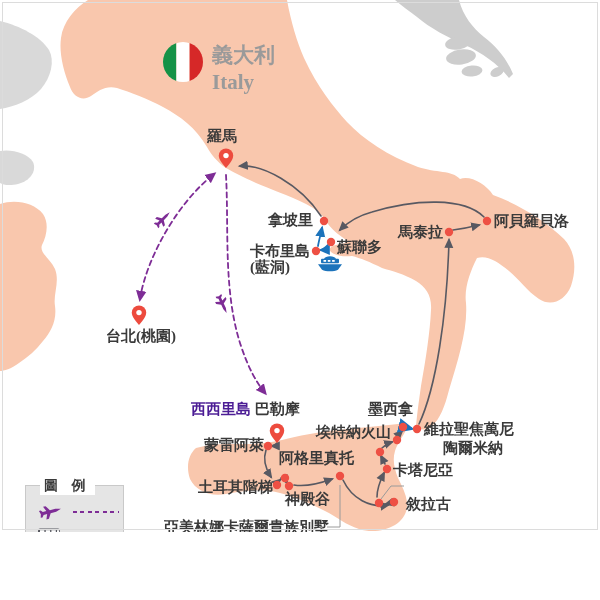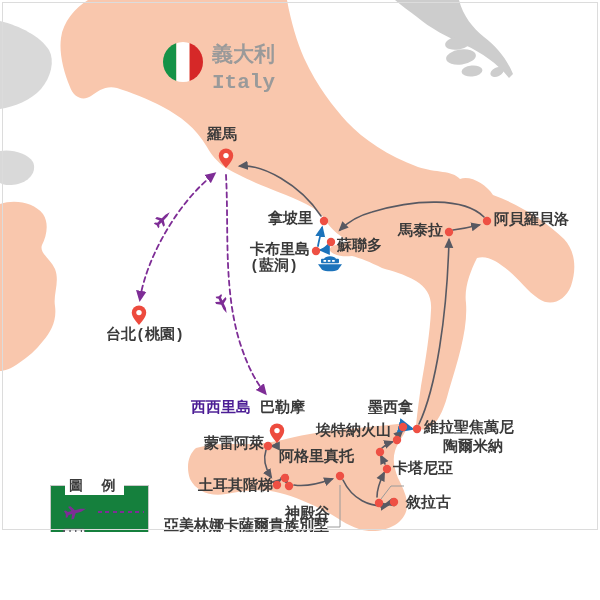--- a/index.html
+++ b/index.html
@@ -1,37 +1,37 @@
 <!DOCTYPE html>
 <html><head>
 <meta charset="utf-8">
 <style>
   html,body{margin:0;padding:0;background:#fff;}
   #stage{position:relative;width:600px;height:532px;overflow:hidden;background:#fff;
-         font-family:Liberation Mono, monospace;}
+         font-family:Liberation Serif, serif;}
   #stage::after{content:"";position:absolute;inset:2px;border:1px solid #dcdcdc;pointer-events:none;}
   #mapsvg{position:absolute;left:0;top:0;}
   
   .rt{fill:none;stroke-linecap:round;}
   .r-bus{stroke:#585962;stroke-width:1.6;}
   .r-ferry{stroke:#1c73bb;stroke-width:1.8;}
   .r-ferry-thick{stroke:#1c73bb;stroke-width:2.6;}
   .r-flight{stroke:#7e2d96;stroke-width:1.8;stroke-dasharray:5 3.8;}
   .connector{fill:none;stroke:#9a9a9a;stroke-width:1;}
   .dot{fill:#ee5044;}
   
   #labels{position:absolute;inset:0;pointer-events:none;padding-left:29px;}
   .loc{position:absolute;font-size:15px;font-weight:600;color:#3a3a3a;
        white-space:nowrap;line-height:16px;}
   .loc .muted{color:#4c1d95;}
   .country{position:absolute;left:212px;top:42px;font-size:21px;line-height:27px;
            font-weight:600;color:#9a9a9a;}
   
   .legend{position:absolute;left:25px;top:485px;width:97px;height:88px;
-          border:1px solid #c9c9c9;background:#15803d;margin-left:25px;}
+          border:1px solid #c9c9c9;background:#e5e5e5;}
   .legend-title{position:absolute;left:14px;top:-9px;background:#fff;padding:0 4px;
                 font-size:14px;font-weight:600;color:#3a3a3a;letter-spacing:5px;white-space:nowrap;}
   .lrow{position:absolute;left:8px;display:flex;align-items:center;}
   .lrow svg{flex:0 0 auto;}
   .lline{width:46px;height:2px;margin-left:5px;}
   .ld{background:repeating-linear-gradient(90deg,#7e2d96 0 4px,transparent 4px 7.5px);}
   .lb{background:#585962;}
   .lf{background:#1c73bb;}
 </style>
 </head>
@@ -188,21 +188,21 @@
       <div class="loc" style="left: 106px; top: 328px;">台北(桃園)</div>
       <div class="loc" style="left: 268px; top: 212px;">拿坡里</div>
       <div class="loc" style="left: 250px; top: 243px;">卡布里島<div>(藍洞)</div></div>
       <div class="loc" style="left: 337px; top: 239px;">蘇聯多</div>
       <div class="loc" style="left: 398px; top: 224px;">馬泰拉</div>
       <div class="loc" style="left: 494px; top: 213px;">阿貝羅貝洛</div>
       <div class="loc" style="left: 191px; top: 401px;"><span class="muted">西西里島 </span>巴勒摩</div>
       <div class="loc" style="left: 204px; top: 437px; text-align: right;">蒙雷阿萊</div>
       <div class="loc" style="left: 279px; top: 450px;">阿格里真托</div>
       <div class="loc" style="left: 198px; top: 479px;">土耳其階梯</div>
-      <div class="loc" style="left: 285px; top: 491px; margin-top: 16px;">神殿谷</div>
+      <div class="loc" style="left: 285px; top: 491px;">神殿谷</div>
       <div class="loc" style="left: 164px; top: 519px;">亞美林娜卡薩爾貴族別墅</div>
       <div class="loc" style="left: 316px; top: 424px; text-align: right;">埃特納火山</div>
       <div class="loc" style="left: 393px; top: 462px;">卡塔尼亞</div>
       <div class="loc" style="left: 407px; top: 440px; margin-left: 36px;">陶爾米納</div>
       <div class="loc" style="left: 368px; top: 401px;">墨西拿</div>
       <div class="loc" style="left: 424px; top: 421px;">維拉聖焦萬尼</div>
       <div class="loc" style="left: 406px; top: 496px;">敘拉古</div>
     </div>
 
 <div class="legend">

